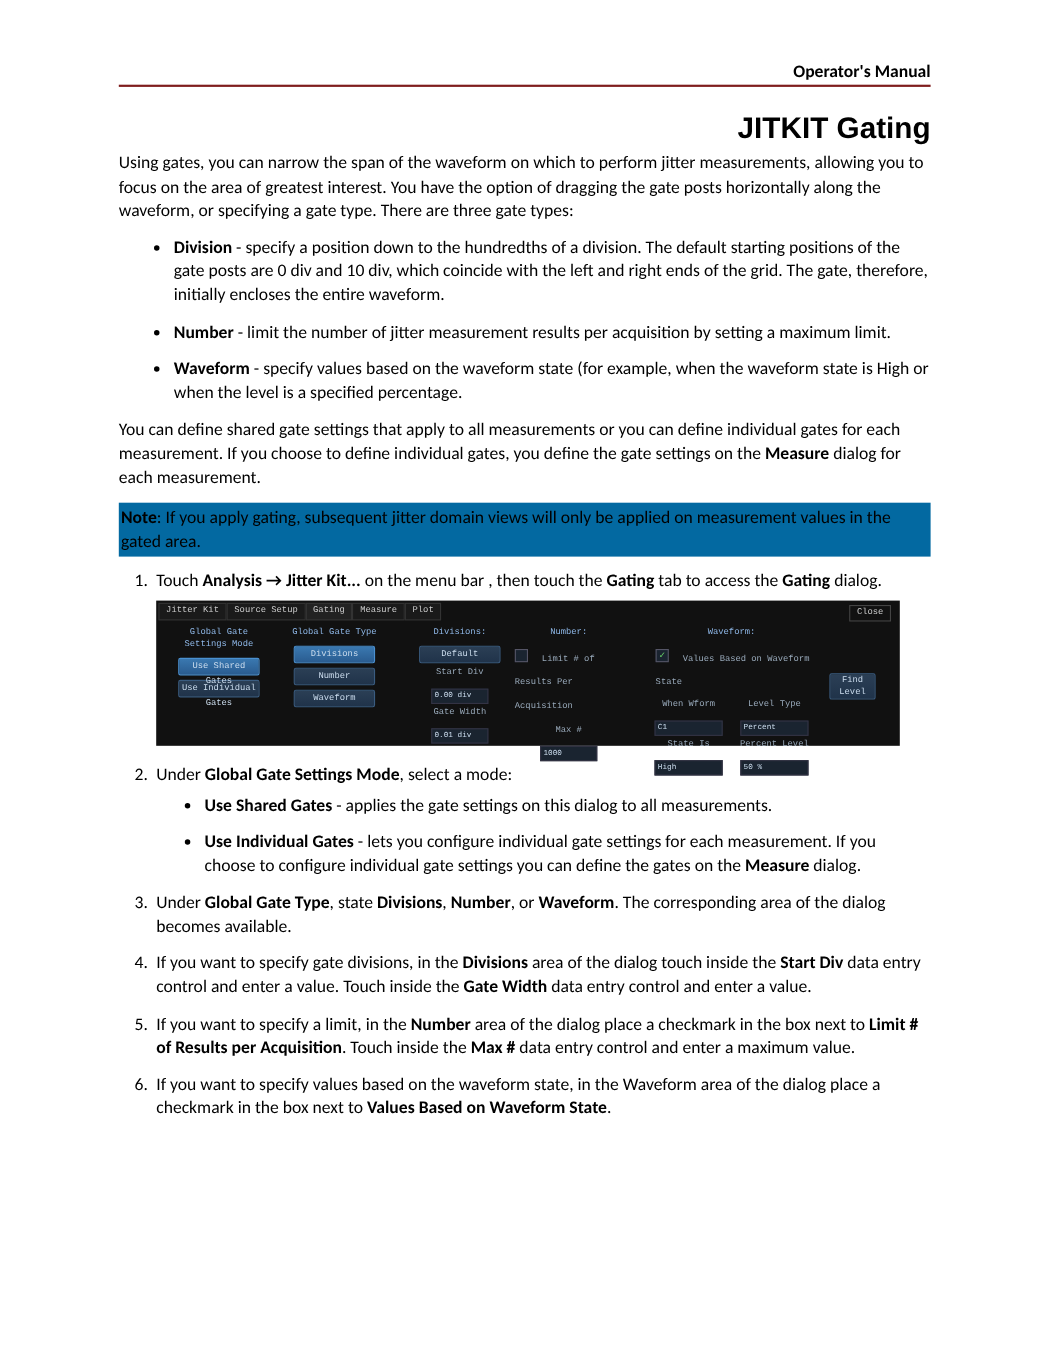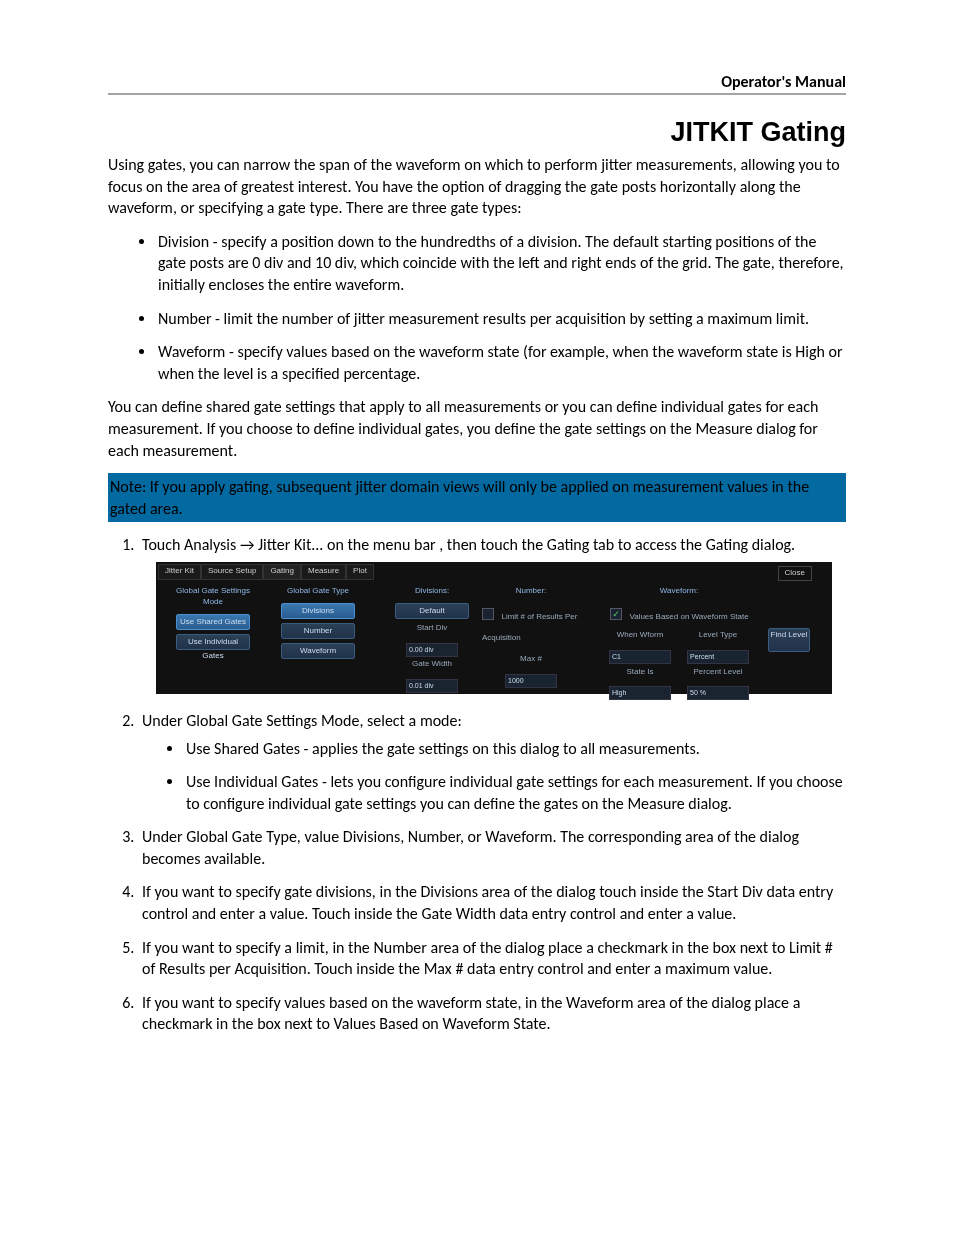--- a/index.html
+++ b/index.html
@@ -1,34 +1,34 @@
 <!DOCTYPE html>
 <html><head>
 <meta charset="utf-8">
 <style>
   html,body{margin:0;padding:0;background:#fff;}
   body{width:954px;margin:0 auto;font-family:Calibri,"Segoe UI",Arial,sans-serif;color:#000;}
   .page{padding:56px 108px 60px 108px;box-sizing:border-box;}
-  .hdr{border-bottom:2px solid #a3a3a3;display:flex;justify-content:flex-end;padding-bottom:2px;margin-bottom:22px;margin-top:16px;}
+  .hdr{border-bottom:2px solid #7f1d1d;display:flex;justify-content:flex-end;padding-bottom:2px;margin-bottom:22px;}
   .hdr span{font-weight:bold;font-size:16px;}
   h1{font-family:Verdana,Geneva,sans-serif;font-weight:bold;font-size:27px;margin:0 0 6px 0;text-align:right;}
   p{font-size:16px;line-height:1.35;margin:0 0 12px 0;}
   ul.bul{list-style:disc;padding-left:48px;margin:6px 0 12px 0;}
   ul.bul li{font-size:16px;line-height:1.35;margin-bottom:12px;padding-left:2px;}
   ul.bul2{list-style:disc;padding-left:42px;margin:6px 0 12px 0;}
   ul.bul2 li{font-size:16px;line-height:1.35;margin-bottom:12px;padding-left:2px;}
   ol.num{list-style:decimal;padding-left:30px;margin:0;}
   ol.num>li{font-size:16px;line-height:1.35;margin-bottom:12px;padding-left:4px;}
-  b{font-weight:normal;}
+  b{font-weight:bold;}
   .note{background:#0369a1;padding:3px 2px;font-size:16px;line-height:1.35;margin-bottom:12px;}
-  .fig{width:676px;height:132px;background:#111;position:relative;margin:6px 0 16px 14px;font-family:Liberation Sans, sans-serif;color:#aac;}
+  .fig{width:676px;height:132px;background:#111;position:relative;margin:6px 0 16px 0;font-family:Liberation Mono, monospace;color:#aac;}
   .tabbar{position:absolute;top:2px;left:2px;right:2px;height:16px;display:flex;}
   .tab{font-size:8px;color:#ccc;border:1px solid #333;background:#1a1a1a;padding:1px 6px;margin-right:0;}
   .tab.on{background:#222;}
-  .closeb{position:absolute;right:20px;top:4px;font-size:8px;color:#ccc;border:1px solid #444;padding:1px 6px;}
+  .closeb{position:absolute;right:8px;top:4px;font-size:8px;color:#ccc;border:1px solid #444;padding:1px 6px;}
   .col{position:absolute;top:24px;text-align:center;}
   .col h6{font-size:8px;color:#8fb8e8;margin:0 0 6px 0;font-weight:normal;}
   .btn{display:block;width:72px;height:14px;line-height:14px;font-size:8px;color:#cde;background:linear-gradient(#2b3f55,#20334a);border:1px solid #3a5c80;border-radius:2px;margin:0 auto 4px auto;}
   .btn.sel{background:linear-gradient(#3a78b0,#2a5c90);border-color:#4a90d0;}
   .lbl{font-size:8px;color:#9ab;margin:2px 0;}
   .fld{display:inline-block;width:46px;height:12px;background:#1a2430;border:1px solid #334;font-size:7px;color:#cde;line-height:12px;padding:0 2px;text-align:left;}
   .chk{display:inline-block;width:10px;height:10px;border:1px solid #556;background:#1a2430;vertical-align:middle;margin-right:3px;}
   .chk.on::after{content:"✓";color:#6c6;font-size:9px;display:block;line-height:10px;text-align:center;}
 </style>
 </head>
@@ -133,21 +133,21 @@
 
     <li>
       <span>Under </span><b>Global Gate Settings Mode</b><span>, select a mode:</span>
       <ul class="bul2">
         <li><b>Use Shared Gates</b><span> - applies the gate settings on this dialog to all measurements.</span></li>
         <li><b>Use Individual Gates</b><span> - lets you configure individual gate settings for each measurement. If you choose to configure individual gate settings you can define the gates on the </span><b>Measure</b><span> dialog.</span></li>
       </ul>
     </li>
 
     <li>
-      <span>Under </span><b>Global Gate Type</b><span>, value </span><b>Divisions</b><span>, </span><b>Number</b><span>, or </span><b>Waveform</b><span>. The corresponding area of the dialog becomes available.</span>
+      <span>Under </span><b>Global Gate Type</b><span>, state </span><b>Divisions</b><span>, </span><b>Number</b><span>, or </span><b>Waveform</b><span>. The corresponding area of the dialog becomes available.</span>
     </li>
 
     <li>
       <span>If you want to specify gate divisions, in the </span><b>Divisions</b><span> area of the dialog touch inside the </span><b>Start Div</b><span> data entry control and enter a value. Touch inside the </span><b>Gate Width</b><span> data entry control and enter a value.</span>
     </li>
 
     <li>
       <span>If you want to specify a limit, in the </span><b>Number</b><span> area of the dialog place a checkmark in the box next to </span><b>Limit # of Results per Acquisition</b><span>. Touch inside the </span><b>Max #</b><span> data entry control and enter a maximum value.</span>
     </li>
 

